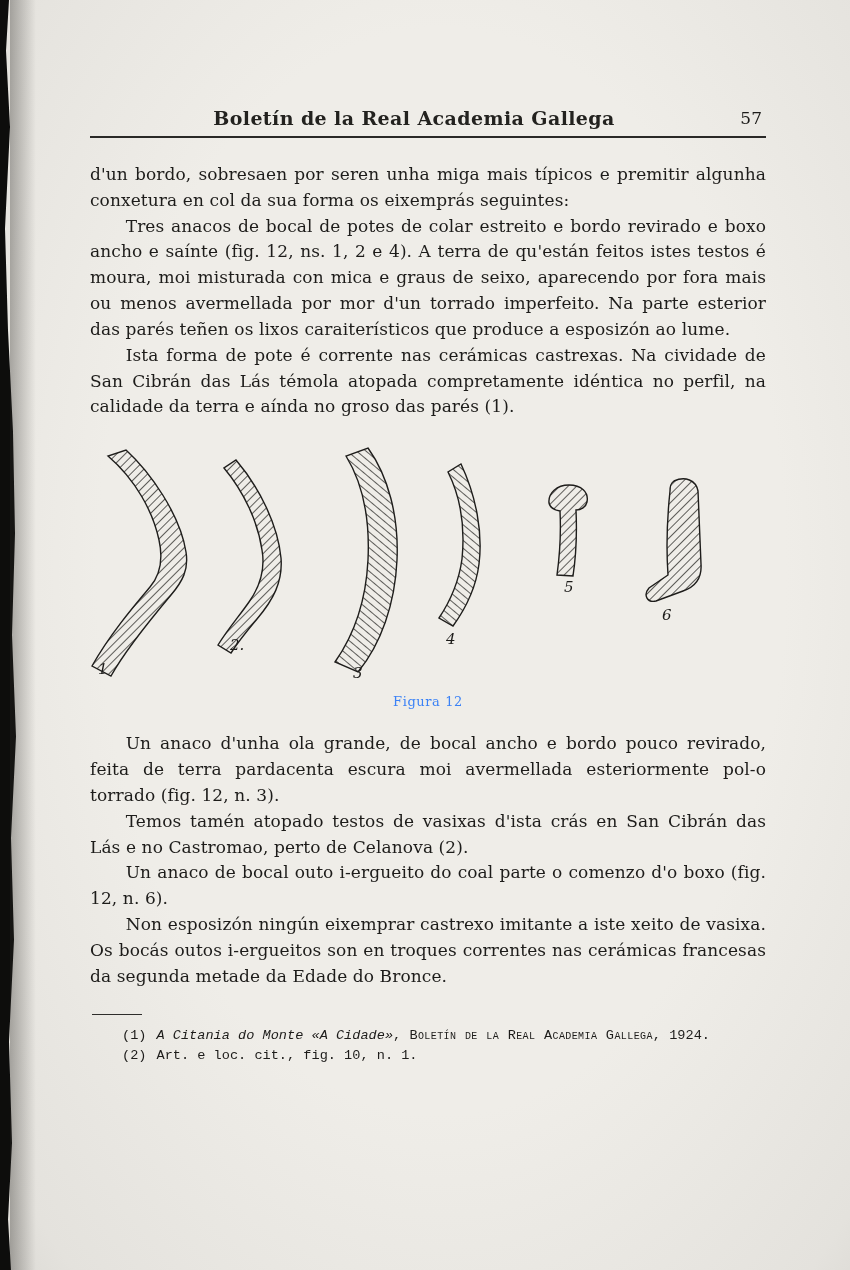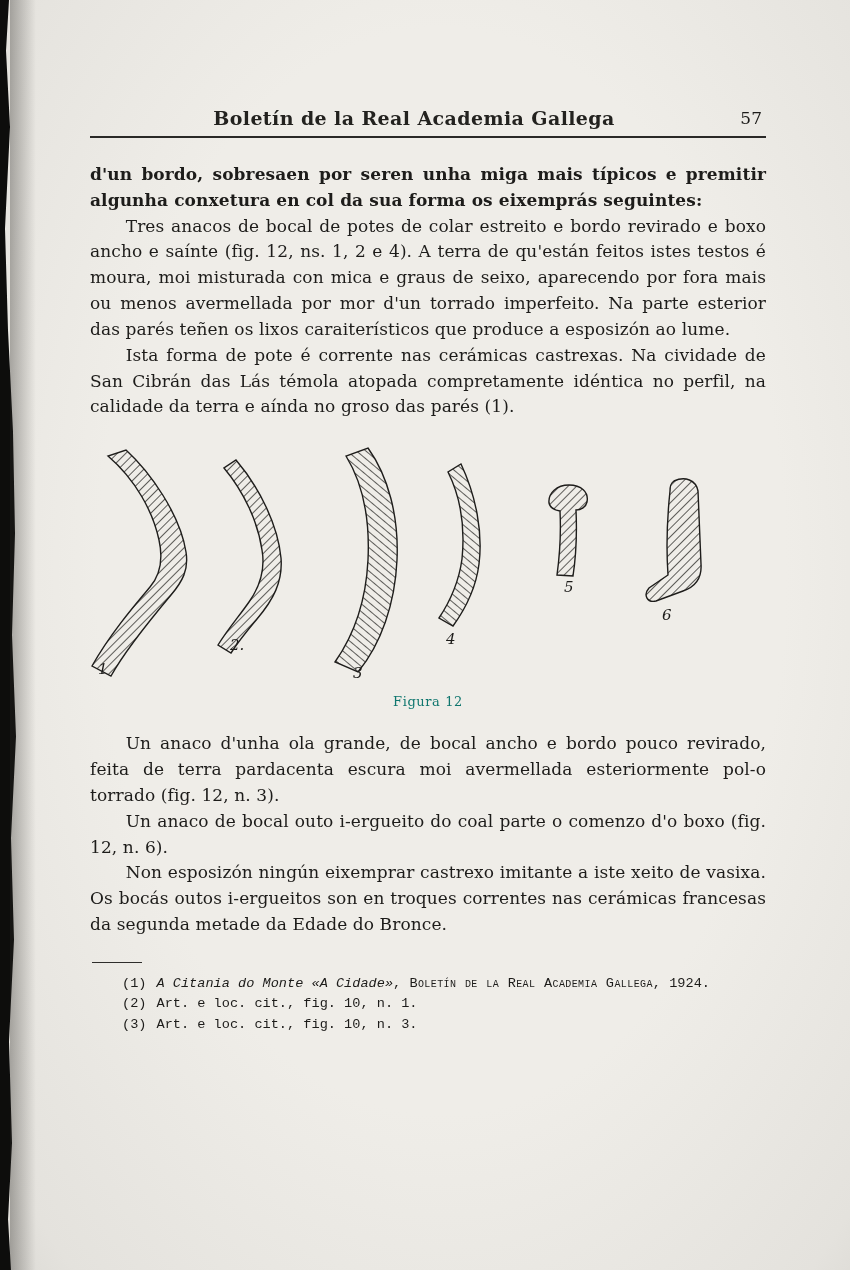--- a/index.html
+++ b/index.html
@@ -29,26 +29,26 @@
     letter-spacing:0.4px; color:#23221f;
     transform:translateX(-14px);
   }
   .page-number { position:absolute; right:4px; top:1px; font-size:17px; font-weight:400; }
   .header-rule { border-top:2.5px solid #2a2927; margin-top:7px; }
 
   .body-text p {
     font-size:17px; line-height:1.52; text-align:justify;
     text-indent:2.1em; letter-spacing:0.1px;
   }
-  .body-text p.no-indent { text-indent:0;font-weight:bold; }
+  .body-text p.no-indent { text-indent:0; }
 
   .figure-block { position:relative; height:240px; margin:26px 0 8px 0; }
   .figure-block svg { position:absolute; left:0; top:0; }
   .fig-label { position:absolute; font-style:italic; font-size:15px; color:#1d1c1a; }
-  .figure-caption { text-align:center; font-size:13px; letter-spacing:0.6px; margin-bottom:22px; color:#0f766e; }
+  .figure-caption { text-align:center; font-size:13px; letter-spacing:0.6px; margin-bottom:22px; color:#3b82f6; }
 
   .footnotes { margin-top:24px;font-family:Liberation Mono, monospace; }
   .footnote-rule { width:50px; border-top:1.6px solid #2e2d2b; margin-bottom:11px; margin-left:2px; }
   .footnote { padding-left:32px; font-size:13.6px; line-height:1.5; text-align:left; }
   .fn-marker { display:inline-block; margin-right:10px; }
   .fn-work { font-style:italic; }
   .fn-journal { font-variant:small-caps; letter-spacing:0.4px; }
 </style>
 </head>
 <body>
@@ -94,30 +94,28 @@
     <span class="fig-label" style="left:263px; top:218px;">3</span>
     <span class="fig-label" style="left:356px; top:184px;">4</span>
     <span class="fig-label" style="left:474px; top:132px;">5</span>
     <span class="fig-label" style="left:572px; top:160px;">6</span>
   </div>
 
   <div class="figure-caption">Figura 12</div>
 
   <div class="body-text">
     <p>Un anaco d'unha ola grande, de bocal ancho e bordo pouco revirado, feita de terra pardacenta escura moi avermellada esteriormente pol-o torrado (fig. 12, n. 3).</p>
+    <p>Temos tamén atopado testos de vasixas d'ista crás en San Cibrán das Lás e no Castromao, perto de Celanova (2).</p>
     <p>Un anaco de bocal outo i-ergueito do coal parte o comenzo d'o boxo (fig. 12, n. 6).</p>
     <p>Non esposizón ningún eixemprar castrexo imitante a iste xeito de vasixa. Os bocás outos i-ergueitos son en troques correntes nas cerámicas francesas da segunda metade da Edade do Bronce.</p>
   </div>
 
   <div class="footnotes">
     <div class="footnote-rule"></div>
     <div class="footnote">
       <span class="fn-marker">(1)</span><span class="fn-work">A Citania do Monte «A Cidade»</span><span>, </span><span class="fn-journal">Boletín de la Real Academia Gallega</span><span>, 1924.</span>
     </div>
     <div class="footnote">
       <span class="fn-marker">(2)</span><span>Art. e loc. cit., fig. 10, n. 1.</span>
     </div>
-    <div class="footnote">
-      <span class="fn-marker">(3)</span><span>Art. e loc. cit., fig. 10, n. 3.</span>
-    </div>
   </div>
 
 </div>
 
 </body></html>

